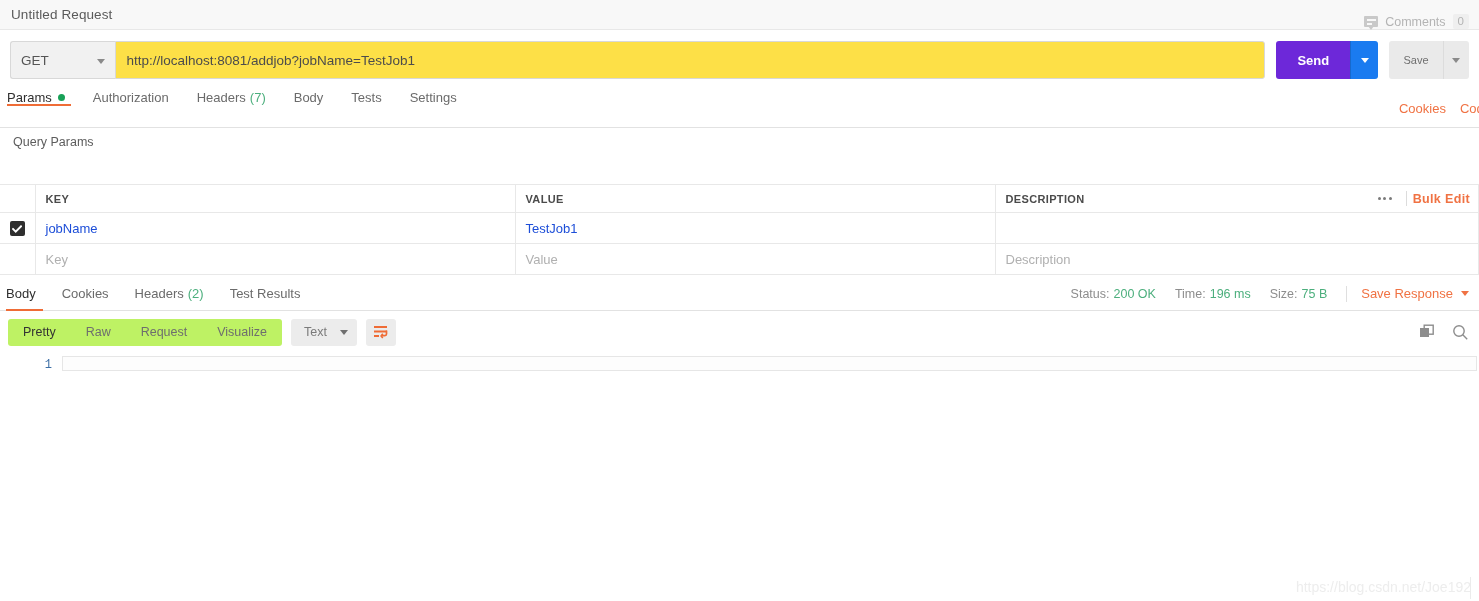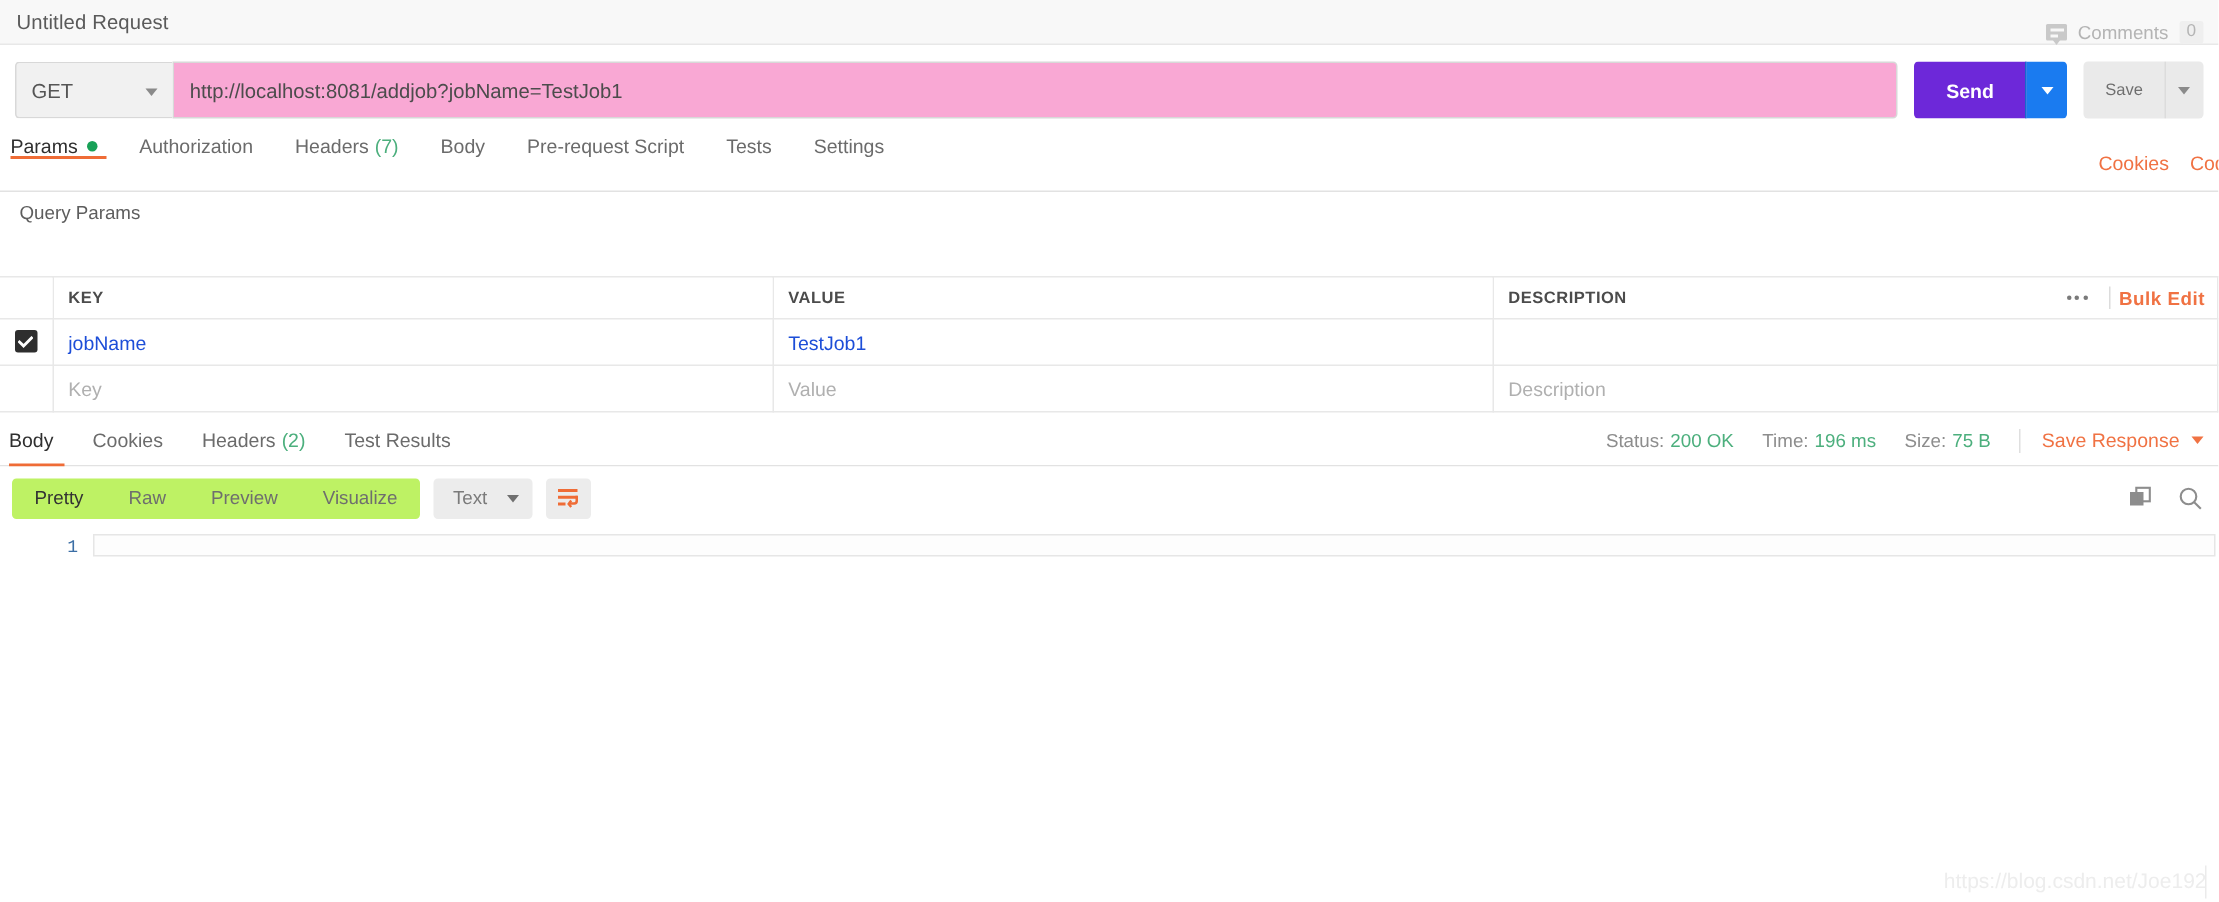--- a/index.html
+++ b/index.html
@@ -99,21 +99,21 @@
     border-left: 4px solid transparent;
     border-right: 4px solid transparent;
     border-top: 5px solid #8a8a8a;
     position: absolute; right: 10px; top: 17px;
   }
   .url-input {
     flex: 0 0 1150px;
     height: 38px;
     border: 1px solid #d8d8d8;
     border-radius: 0 3px 3px 0;
-    background: #f9a8d4;
+    background: #fde047;
     display: flex; align-items: center;
     padding: 0 10px;
     font-size: 13.5px;
     color: #4c4c4c;
     overflow: hidden;
     white-space: nowrap;
   }
   .send-group {
     display: flex;
     margin-left: 11px;
@@ -484,23 +484,20 @@
     </div>
     <div class="rtab">
       <span>Authorization</span>
     </div>
     <div class="rtab">
       <span>Headers</span>
       <span class="cnt">(7)</span>
     </div>
     <div class="rtab">
       <span>Body</span>
-    </div>
-    <div class="rtab">
-      <span>Pre-request Script</span>
     </div>
     <div class="rtab">
       <span>Tests</span>
     </div>
     <div class="rtab">
       <span>Settings</span>
     </div>
 
     <div class="req-tabs-right">
       <span class="link-orange">Cookies</span>
@@ -598,21 +595,21 @@
         <span>Save Response</span>
         <span class="sr-caret"></span>
       </span>
     </div>
   </div>
 
   <div class="resp-toolbar">
     <div class="seg">
       <div class="seg-item active">Pretty</div>
       <div class="seg-item">Raw</div>
-      <div class="seg-item">Preview</div>
+      <div class="seg-item">Request</div>
       <div class="seg-item">Visualize</div>
     </div>
     <div class="fmt-select">
       <span>Text</span>
       <span class="fmt-caret"></span>
     </div>
     <div class="wrap-btn">
       <svg width="16" height="14" viewBox="0 0 16 14">
         <rect x="1" y="1" width="13" height="2" fill="#ef6c36"></rect>
         <rect x="1" y="5.5" width="13" height="2" fill="#ef6c36"></rect>

